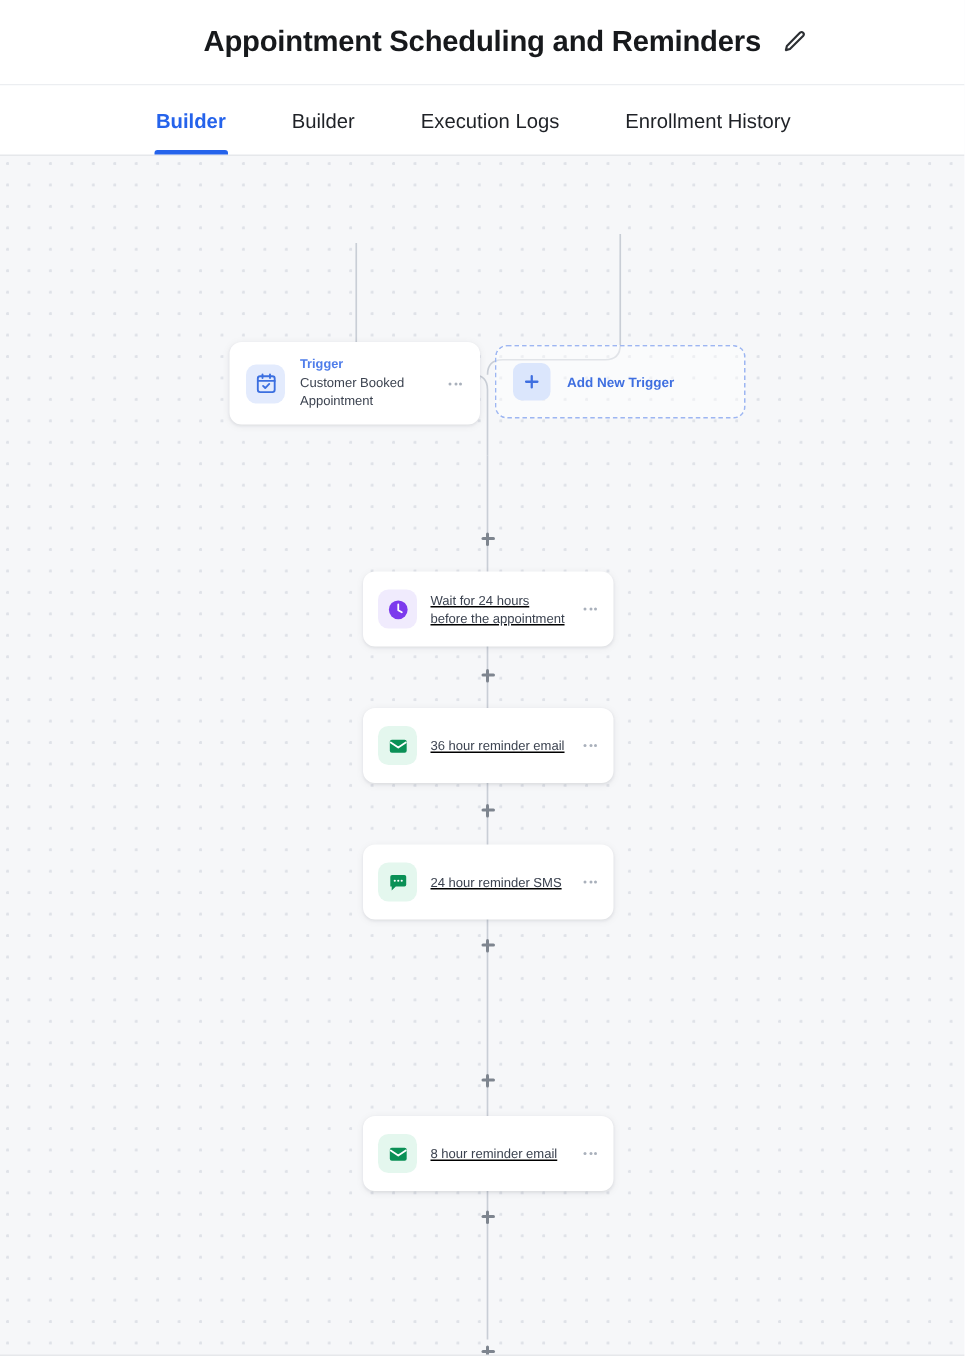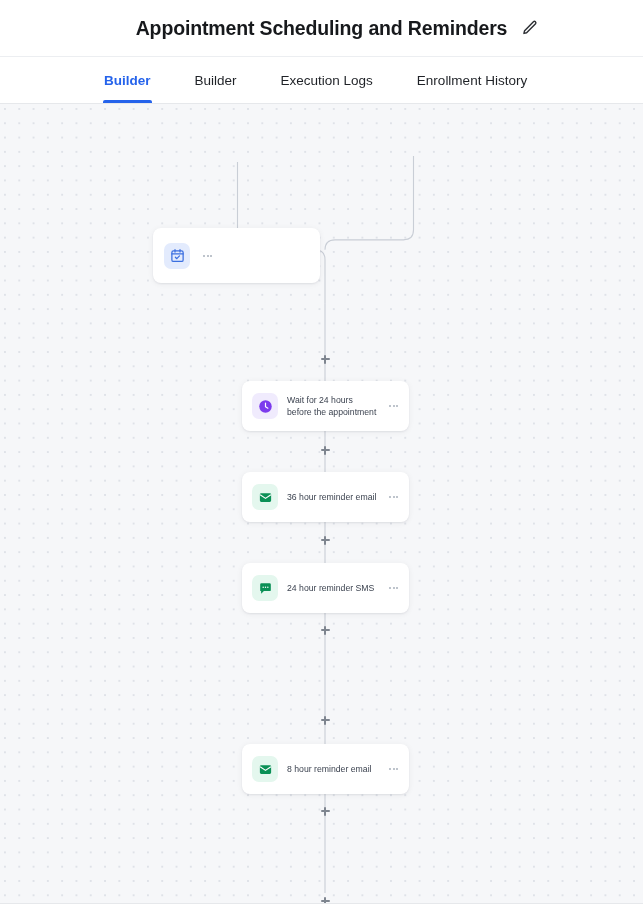--- a/index.html
+++ b/index.html
@@ -120,20 +120,21 @@
     height: 55px;
     padding: 0 9px 0 11px;
     gap: 10px;
   }
 
   .step-node {
     left: 242px;
     width: 167px;
     padding: 0 8px 0 10px;
     gap: 9px;
+    text-decoration: underline;
   }
 
   .icon-tile {
     width: 26px;
     height: 26px;
     min-width: 26px;
     border-radius: 7px;
     display: flex;
     align-items: center;
     justify-content: center;
@@ -271,27 +272,39 @@
     </svg>
 
     <div class="node trigger-node">
       <div class="icon-tile tile-blue">
         <svg width="15" height="15" viewBox="0 0 24 24" fill="none" stroke="#3b6fe0" stroke-width="2" stroke-linecap="round" stroke-linejoin="round">
           <rect x="3" y="4.5" width="18" height="17" rx="2.5"></rect>
           <path d="M3 9.5h18M8 2.5v4M16 2.5v4"></path>
           <path d="M8.6 14.8l2.3 2.3 4.3-4.4"></path>
         </svg>
       </div>
-      <div class="kebab">
-          <i></i>
-          <i></i>
-          <i></i>
-        </div>
-    </div>
-
+      <div class="node-body">
+        <div class="trigger-kicker">Trigger</div>
+        <div class="trigger-name">Customer Booked Appointment</div>
+      </div>
+      <div class="kebab">
+          <i></i>
+          <i></i>
+          <i></i>
+        </div>
+    </div>
+
+    <div class="add-trigger">
+      <div class="add-plus-tile">
+        <svg width="13" height="13" viewBox="0 0 24 24" fill="none" stroke="#3f6fe0" stroke-width="2.8" stroke-linecap="round">
+          <path d="M12 5v14M5 12h14"></path>
+        </svg>
+      </div>
+      <span class="add-trigger-label">Add New Trigger</span>
+    </div>
 
     <div class="plus-handle" style="left:325px; top:255px;"></div>
     <div class="plus-handle" style="left:325px; top:346px;"></div>
     <div class="plus-handle" style="left:325px; top:436px;"></div>
     <div class="plus-handle" style="left:325px; top:526px;"></div>
     <div class="plus-handle" style="left:325px; top:616px;"></div>
     <div class="plus-handle" style="left:325px; top:707px;"></div>
     <div class="plus-handle" style="left:325px; top:797px;"></div>
 
     <div class="node step-node" style="top:277px; height:50px;">

